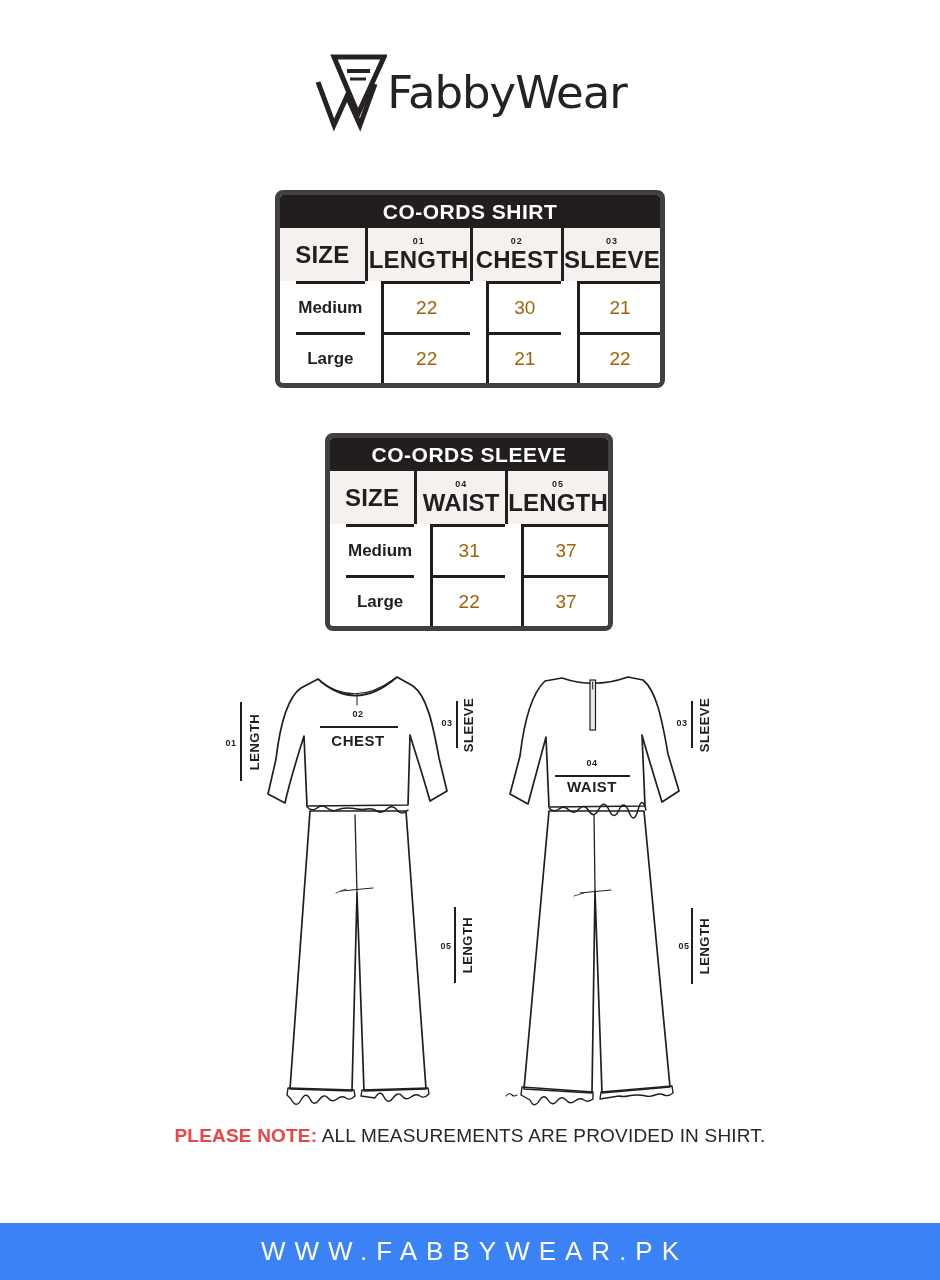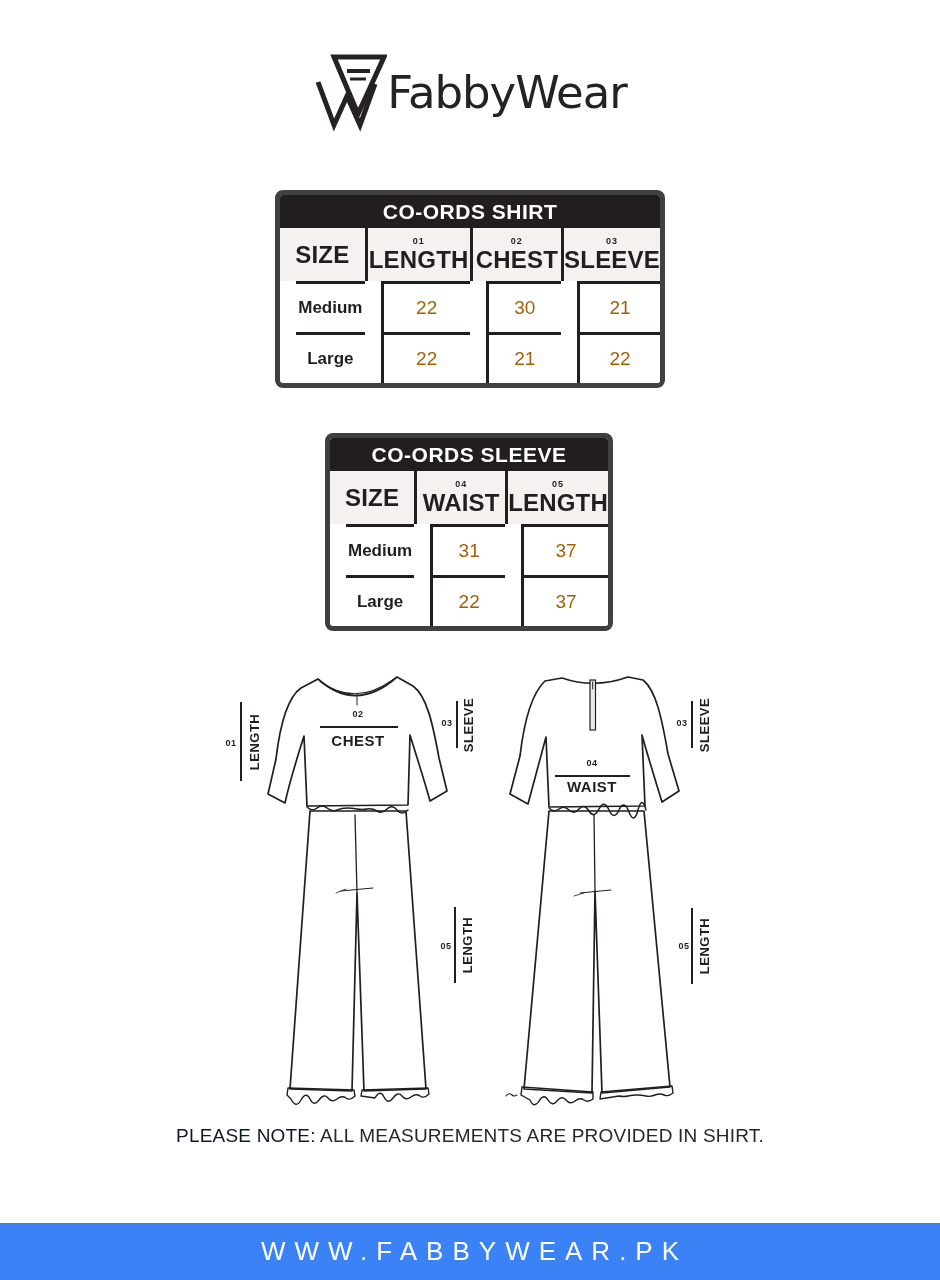--- a/index.html
+++ b/index.html
@@ -40,21 +40,21 @@
   .mnum.wide{width:36px;}
   .vlabel{position:absolute;width:84px;height:16px;display:flex;align-items:center;
           justify-content:center;font-size:13px;font-weight:700;letter-spacing:.5px;
           transform:rotate(-90deg);}
   .ctext{position:absolute;width:100px;text-align:center;font-size:15px;
          font-weight:700;letter-spacing:.5px;}
 
   
   .note{position:absolute;top:1125px;left:0;width:100%;text-align:center;
         font-size:19px;letter-spacing:.2px;color:#2A2627;}
-  .note b{font-weight:400;color:#0f172a;}
+  .note b{font-weight:700;color:#ef4444;}
   .footer{position:absolute;top:1223px;left:0;width:100%;height:57px;
           background:#3b82f6;display:flex;align-items:center;justify-content:center;}
   .footer-url{color:#fff;font-size:26px;letter-spacing:9px;font-weight:400;
               text-indent:9px;}
 </style>
 </head>
 <body>
 
 <div id="page">
 

